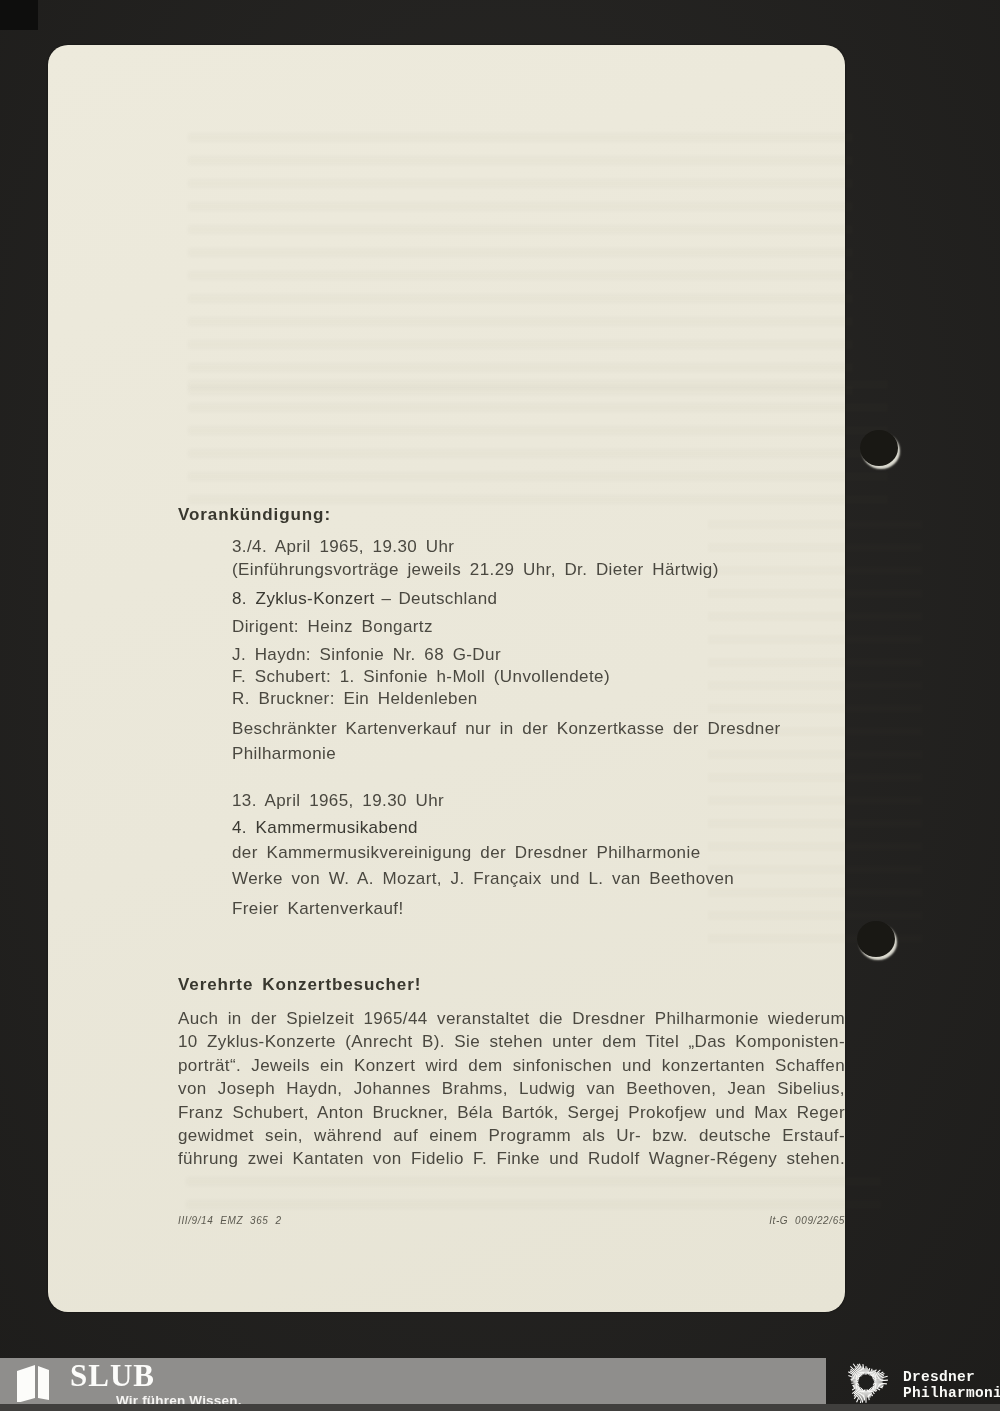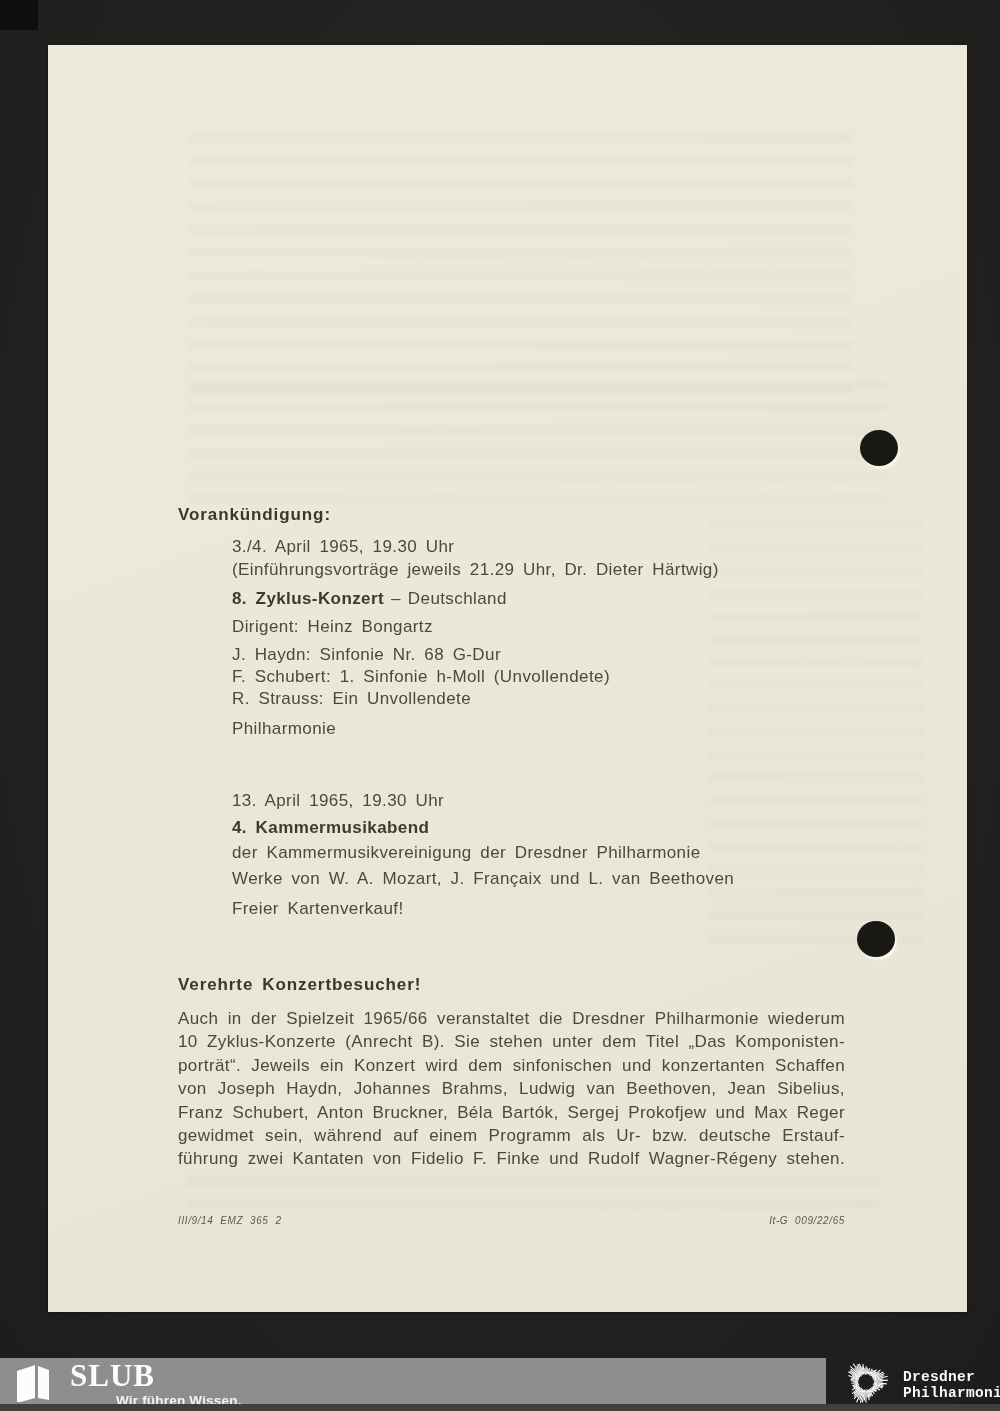--- a/index.html
+++ b/index.html
@@ -14,23 +14,24 @@
     background:
       radial-gradient(ellipse at 50% 40%, rgba(255,255,255,0.03), rgba(0,0,0,0.12)),
       #22211f;
   }
   .corner-artifact {
     position: absolute; left: 0; top: 0; width: 38px; height: 30px;
     background: #0e0e0d;
   }
   
   .paper {
-    position: absolute; left: 48px; top: 45px; width: 919px; height: 1267px;
+    position: absolute; left: 48px; top: 45px; width: 797px; height: 1267px;
     background: linear-gradient(160deg, #edeadc 0%, #eae7d9 55%, #e7e4d5 100%);
     box-shadow: 0 0 2px rgba(0,0,0,0.6);
+    border-radius: 20px;
   }
   
   .bleed {
     position: absolute;
     background: repeating-linear-gradient(
       to bottom,
       rgba(118,110,82,0.55) 0px, rgba(118,110,82,0.55) 9px,
       transparent 9px, transparent 23px);
     opacity: 0.055;
     filter: blur(1.5px);
@@ -48,21 +49,21 @@
   .hole-1 { left: 812px; top: 385px; }
   .hole-2 { left: 809px; top: 876px; }
   
   .doc {
     position: absolute; left: 0; top: 0; width: 897px; height: 1267px;
     color: #4a4840;
     font-size: 17px;
     letter-spacing: 0.4px;
     word-spacing: 3.5px;
   }
-  .doc .b { font-weight: bold; color: #3b3a33; }
+  .doc .b { font-weight: normal; color: #3b3a33; }
   .abs { position: absolute; white-space: nowrap; }
   .heading { font-weight: bold; color: #39382f; letter-spacing: 0.9px; }
   .indent { left: 184px; }
   .margin { left: 130px; }
   .prog-list  div { height: 22px; }
   .two-line   div { height: 24.5px; }
   .para {
     position: absolute; left: 130px; top: 962px; width: 667px;
     word-spacing: 2px;
   }
@@ -124,35 +125,36 @@
 
       <div class="abs indent" style="top:492px">3./4. April 1965, 19.30 Uhr</div>
       <div class="abs indent" style="top:515px">(Einführungsvorträge jeweils 21.29 Uhr, Dr. Dieter Härtwig)</div>
       <div class="abs indent" style="top:544px">
         <span class="b">8. Zyklus-Konzert</span><span class="title-sep">–</span><span>Deutschland</span>
       </div>
       <div class="abs indent" style="top:572px">Dirigent: Heinz Bongartz</div>
       <div class="abs indent prog-list" style="top:600px">
         <div>J. Haydn: Sinfonie Nr. 68 G-Dur</div>
         <div>F. Schubert: 1. Sinfonie h-Moll (Unvollendete)</div>
-        <div>R. Strauss: Ein Unvollendete</div>
+        <div>R. Bruckner: Ein Heldenleben</div>
       </div>
       <div class="abs indent two-line" style="top:674px">
+        <div>Beschränkter Kartenverkauf nur in der Konzertkasse der Dresdner</div>
         <div>Philharmonie</div>
       </div>
 
       <div class="abs indent" style="top:746px">13. April 1965, 19.30 Uhr</div>
       <div class="abs indent b" style="top:773px">4. Kammermusikabend</div>
       <div class="abs indent" style="top:798px">der Kammermusikvereinigung der Dresdner Philharmonie</div>
       <div class="abs indent" style="top:824px">Werke von W. A. Mozart, J. Françaix und L. van Beethoven</div>
       <div class="abs indent" style="top:854px">Freier Kartenverkauf!</div>
 
       <div class="abs margin heading" style="top:930px">Verehrte Konzertbesucher!</div>
       <div class="para">
-        <div class="pline">Auch in der Spielzeit 1965/66 veranstaltet die Dresdner Philharmonie wiederum</div>
+        <div class="pline">Auch in der Spielzeit 1965/44 veranstaltet die Dresdner Philharmonie wiederum</div>
         <div class="pline">10 Zyklus-Konzerte (Anrecht B). Sie stehen unter dem Titel „Das Komponisten-</div>
         <div class="pline">porträt“. Jeweils ein Konzert wird dem sinfonischen und konzertanten Schaffen</div>
         <div class="pline">von Joseph Haydn, Johannes Brahms, Ludwig van Beethoven, Jean Sibelius,</div>
         <div class="pline">Franz Schubert, Anton Bruckner, Béla Bartók, Sergej Prokofjew und Max Reger</div>
         <div class="pline">gewidmet sein, während auf einem Programm als Ur- bzw. deutsche Erstauf-</div>
         <div class="pline">führung zwei Kantaten von Fidelio F. Finke und Rudolf Wagner-Régeny stehen.</div>
       </div>
 
       <div class="codes-row">
         <span>III/9/14 EMZ 365 2</span>

